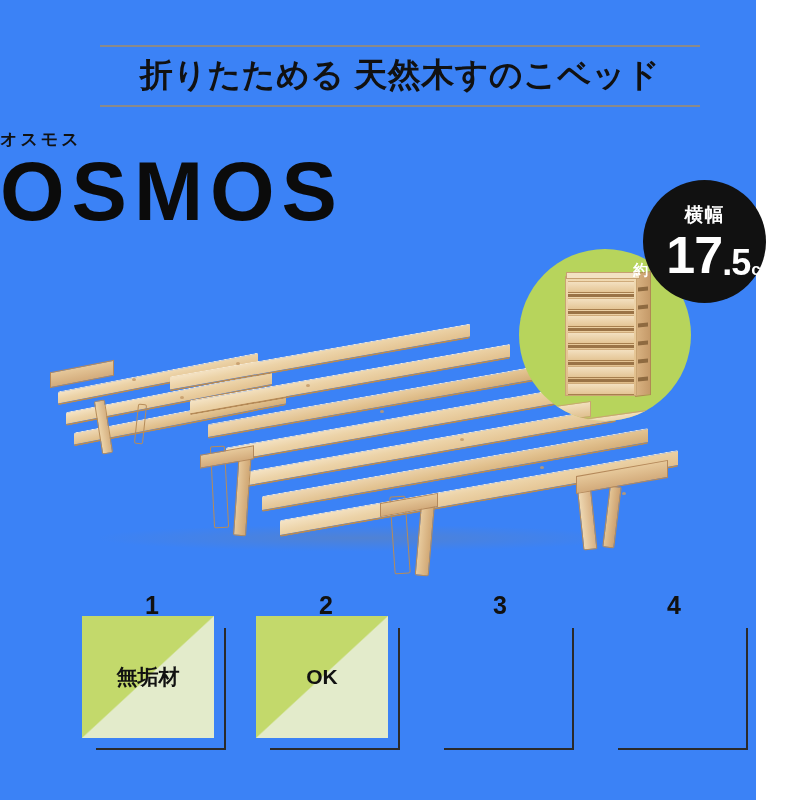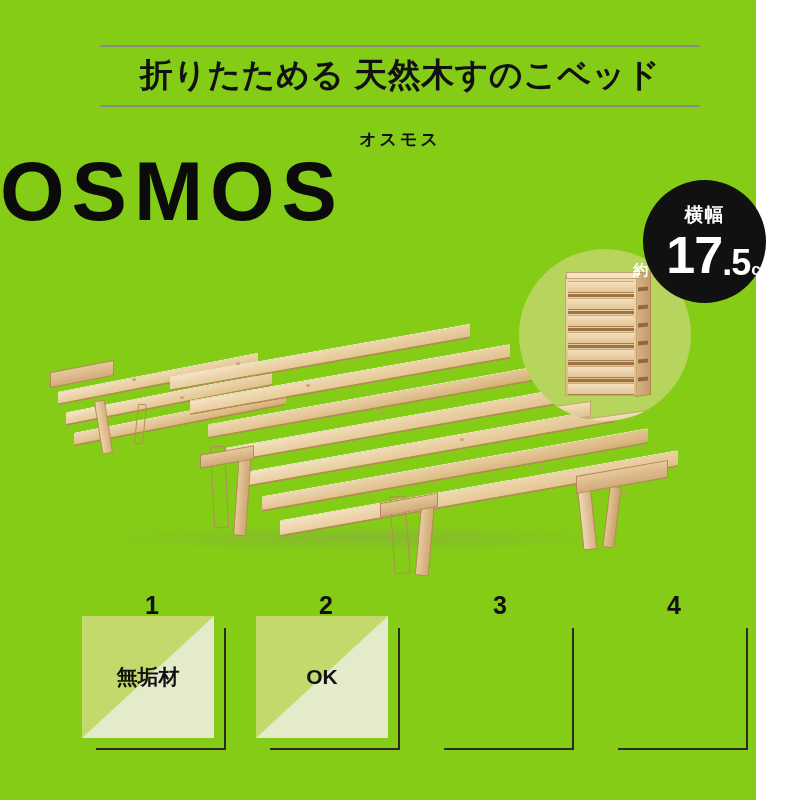--- a/index.html
+++ b/index.html
@@ -2,41 +2,41 @@
 <html><head>
 <meta charset="utf-8">
 <style>
   * { box-sizing: border-box; margin: 0; padding: 0; }
   html, body {
     width: 800px; height: 800px;
     background: #ffffff;
     font-family: "Liberation Sans", "DejaVu Sans", sans-serif;
     overflow: hidden;
   }
-  #page { position: relative; width: 756px; height: 800px; background: #84cc16; }
+  #page { position: relative; width: 756px; height: 800px; background: #3b82f6; }
 
   
   .rule {
     position: absolute; left: 100px; width: 600px; height: 2px;
     background: #8a8a8a;
   }
   .rule.top { top: 45px; }
   .rule.bottom { top: 105px; }
   .headline {
     position: absolute; left: 0; top: 52px; width: 800px;
     text-align: center;
     font-size: 33px; font-weight: 700; color: #111;
     letter-spacing: 0.5px; line-height: 46px;
     white-space: nowrap;
   }
 
   
   .brand-kana {
     position: absolute; left: 0; top: 128px; width: 800px;
-    text-align: center; font-size: 17px; font-weight: 700; color: #111;
+    text-align: left; font-size: 17px; font-weight: 700; color: #111;
     letter-spacing: 3px;
   }
   .brand-name {
     position: absolute; left: 0; top: 146px; width: 800px;
     text-align: left;
     font-size: 83px; font-weight: 700; color: #0b0b0b;
     letter-spacing: 7px; line-height: 92px;
   }
 
   

